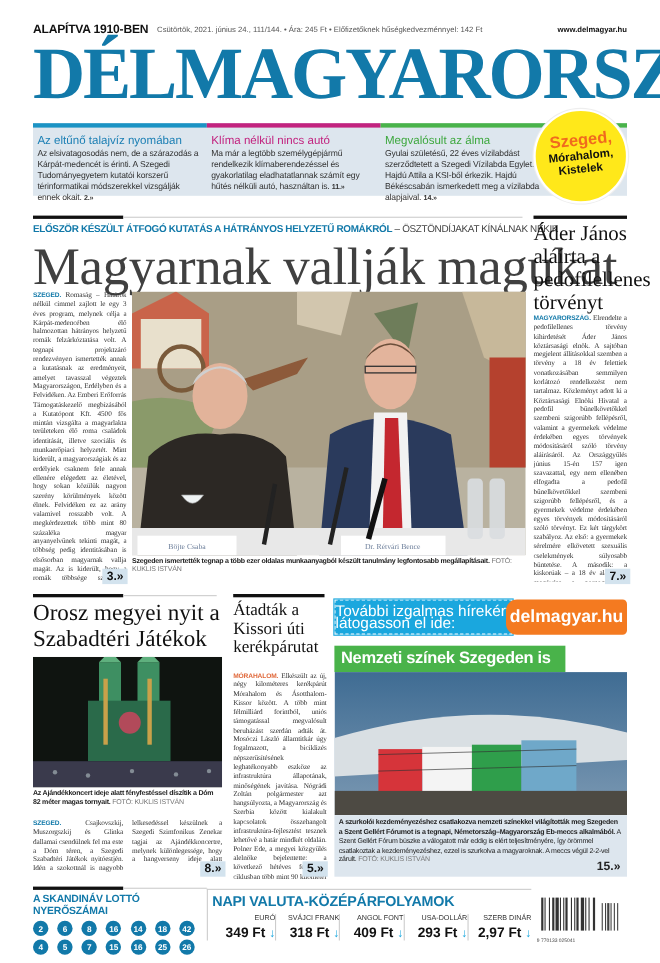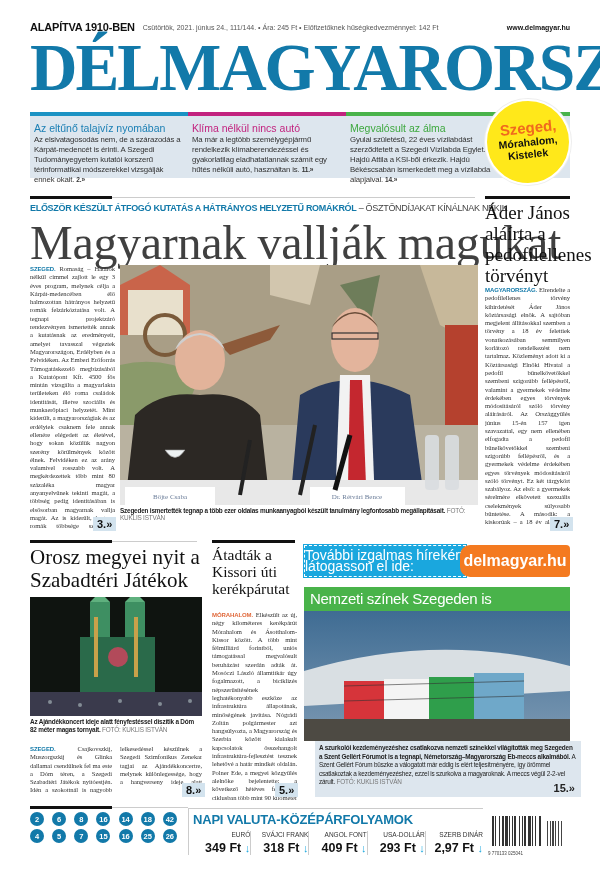--- a/index.html
+++ b/index.html
@@ -27,21 +27,21 @@
 .loc{font-family:"Liberation Sans",sans-serif;font-weight:bold;color:#1279a9;font-size:6px}
 .pageref{background:#d3e3ee;color:#111;font-weight:bold;font-size:11px;padding:1px 4px;display:inline-block}
 .photo{overflow:hidden}
 .caption{font-size:6.4px;color:#222;letter-spacing:-.2px}
 .caption .credit{color:#777}
 .side-head{font-family:"Liberation Serif",serif;font-size:19px;line-height:21px;color:#111}
 .h2serif{font-family:"Liberation Serif",serif;color:#111}
 .promo{left:304px;top:545px;width:266px;height:32px;display:flex}
 .promo .left{flex:1;background:#1aa7de;border:1px dashed #fff;outline:1px solid #1aa7de;color:#fff;font-weight:normal;font-size:14px;text-align:left;line-height:11px;padding-top:4px}
 .promo .right{width:110px;background:#f47a20;color:#fff;font-weight:bold;font-size:16px;display:flex;align-items:center;justify-content:center;border-radius:10px 4px 4px 10px;margin-left:-6px}
-.green-bar{left:304px;top:587px;width:266px;height:24px;background:#49b34a;color:#fff;font-weight:normal;font-size:15px;padding:3px 6px;letter-spacing:-.3px}
+.green-bar{left:304px;top:587px;width:210px;height:24px;background:#49b34a;color:#fff;font-weight:bold;font-size:15px;padding:3px 6px;letter-spacing:-.3px}
 .lotto{left:30px;top:812px;width:155px}
 .lotto h4{color:#1279a9;font-size:9.5px;font-weight:bold;letter-spacing:-.2px;margin-bottom:3px}
 .balls{display:grid;grid-template-columns:repeat(7,1fr);row-gap:3px}
 .ball{width:14px;height:14px;border-radius:50%;background:#1279a9;color:#fff;font-size:7.5px;font-weight:bold;display:flex;align-items:center;justify-content:center}
 .fx{left:188px;top:808px;width:295px;border-left:1px solid #ccc;border-top:1px solid #ccc;padding-left:4px}
 .fx h4{color:#1279a9;font-size:13px;font-weight:bold;margin:3px 0 4px 0;letter-spacing:-.2px}
 .fx-row{display:flex}
 .fx-cell{flex:1;text-align:right;border-right:1px solid #ccc}
 .fx-cell:last-child{border-right:none}
 .fx-cell .lbl{font-size:6.5px;color:#333;margin-bottom:3px}
@@ -200,29 +200,30 @@
     <rect x="80" y="68" width="45" height="42" fill="#f4f4f4"></rect>
     <rect x="125" y="66" width="45" height="44" fill="#2f9e4b"></rect>
     <rect x="170" y="62" width="50" height="48" fill="#6fa8c9"></rect>
     <g stroke="#333" stroke-width=".6">
         <line x1="40" y1="75" x2="220" y2="70"></line>
         <line x1="40" y1="90" x2="220" y2="85"></line>
       </g>
     <rect x="0" y="108" width="266" height="22" fill="#4d4a43"></rect>
   </svg>
 </div>
-<div class="abs" style="left:315px;top:741px;width:266px;height:56px;background:#dde6ee;padding:3px 4px">
+<div class="abs" style="left:304px;top:741px;width:266px;height:56px;background:#dde6ee;padding:3px 4px">
   <div class="caption" style="line-height:8.5px"><b>A szurkolói kezdeményezéshez csatlakozva nemzeti színekkel világították meg Szegeden a Szent Gellért Fórumot is a tegnapi, Németország–Magyarország Eb-meccs alkalmából.</b><span> A Szent Gellért Fórum büszke a válogatott már eddig is elért teljesítményére, így örömmel csatlakoztak a kezdeményezéshez, ezzel is szurkolva a magyaroknak. A meccs végül 2-2-vel zárult.</span><span class="credit"> FOTÓ: KUKLIS ISTVÁN</span></div>
   <span class="abs" style="right:6px;bottom:3px;font-weight:bold;font-size:11px">15.»</span>
 </div>
 
 <div class="abs rule-black" style="left:30px;top:806px;width:82px"></div>
 <div class="abs rule-grey" style="left:112px;top:807px;width:76px"></div>
 
 <div class="abs lotto">
+  <h4>A SKANDINÁV LOTTÓ NYERŐSZÁMAI</h4>
   <div class="balls" id="balls">
       <div class="ball">2</div>
       <div class="ball">6</div>
       <div class="ball">8</div>
       <div class="ball">16</div>
       <div class="ball">14</div>
       <div class="ball">18</div>
       <div class="ball">42</div>
       <div class="ball">4</div>
       <div class="ball">5</div>

